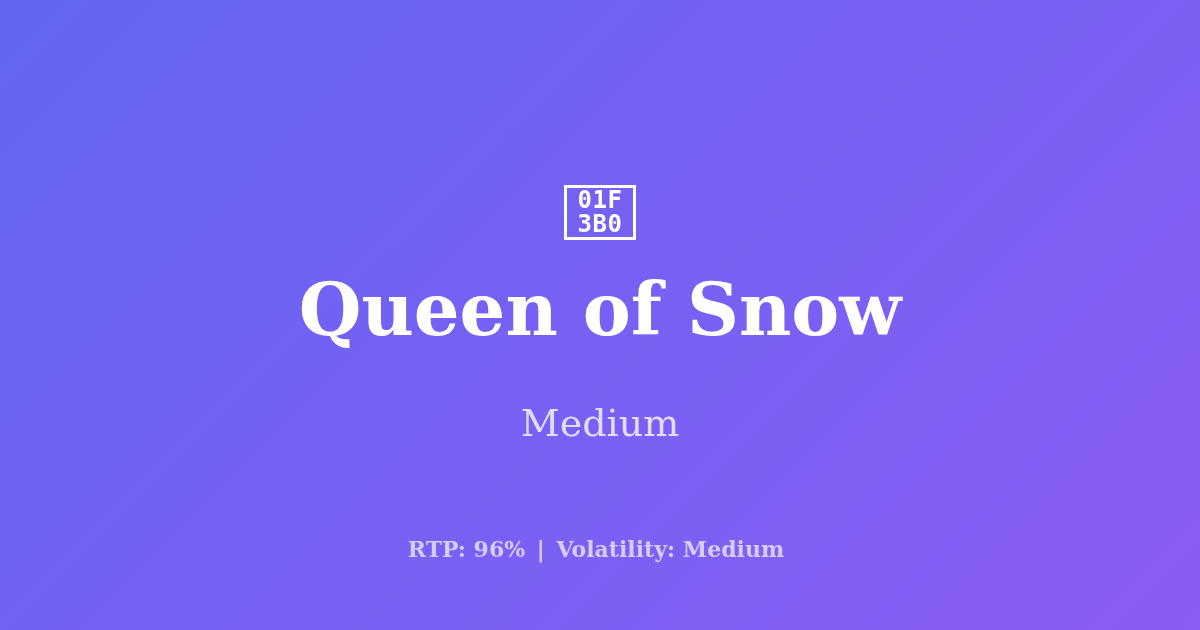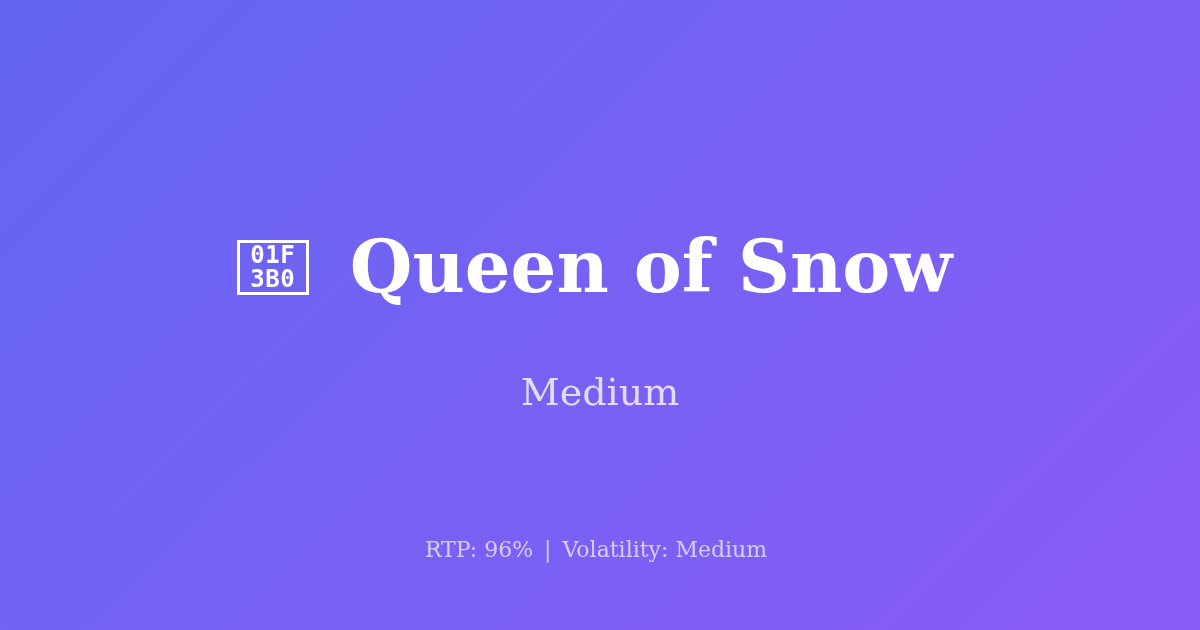--- a/index.html
+++ b/index.html
@@ -24,21 +24,21 @@
     flex-direction: column;
     align-items: center;
     justify-content: center;
     background: linear-gradient(135deg, #6366f1 0%, #8b5cf6 100%);
     overflow: hidden;
   }
 
   
   .title-row {
     display: flex;
-    flex-direction: row;
+    flex-direction: column;
     align-items: center;
     justify-content: center;
     gap: 30px;
     margin: 0;
     padding: 0;
     line-height: 1.1;
   }
 
   
   .tofu-glyph {
@@ -64,21 +64,21 @@
     display: block;
   }
 
   .game-title {
     font-family: "DejaVu Serif", "Liberation Serif", serif;
     font-size: 72px;
     font-weight: bold;
     color: #ffffff;
     letter-spacing: 0px;
     white-space: nowrap;
-    margin: 11px;
+    margin: 0;
   }
 
   
   .provider {
     margin-top: 52px;
     font-family: "DejaVu Serif", "Liberation Serif", serif;
     font-size: 38px;
     font-weight: normal;
     color: rgba(255, 255, 255, 0.78);
     white-space: nowrap;
@@ -86,21 +86,21 @@
 
   
   .meta-line {
     position: absolute;
     left: 0;
     right: 8px;
     bottom: 68px;
     text-align: center;
     font-family: "DejaVu Serif", "Liberation Serif", serif;
     font-size: 22px;
-    font-weight: normal;
+    font-weight: bold;
     color: rgba(255, 255, 255, 0.68);
     white-space: nowrap;
   }
 
   .meta-line .sep {
     padding: 0 4px;
   }
 </style>
 </head>
 <body>

